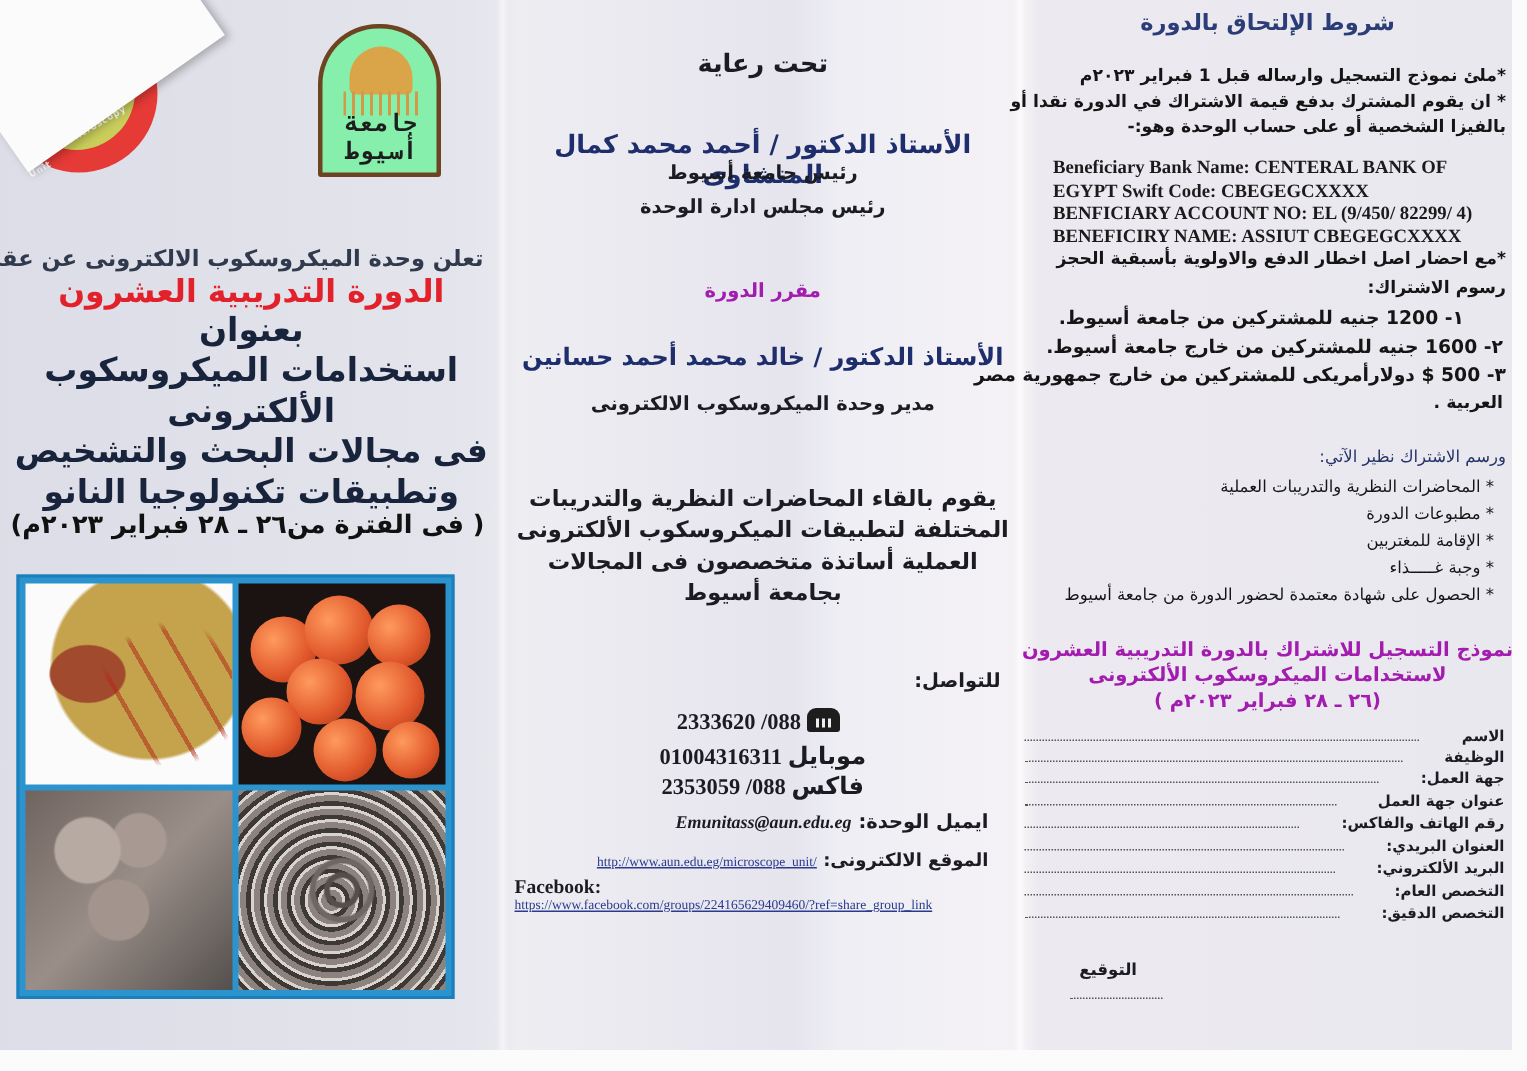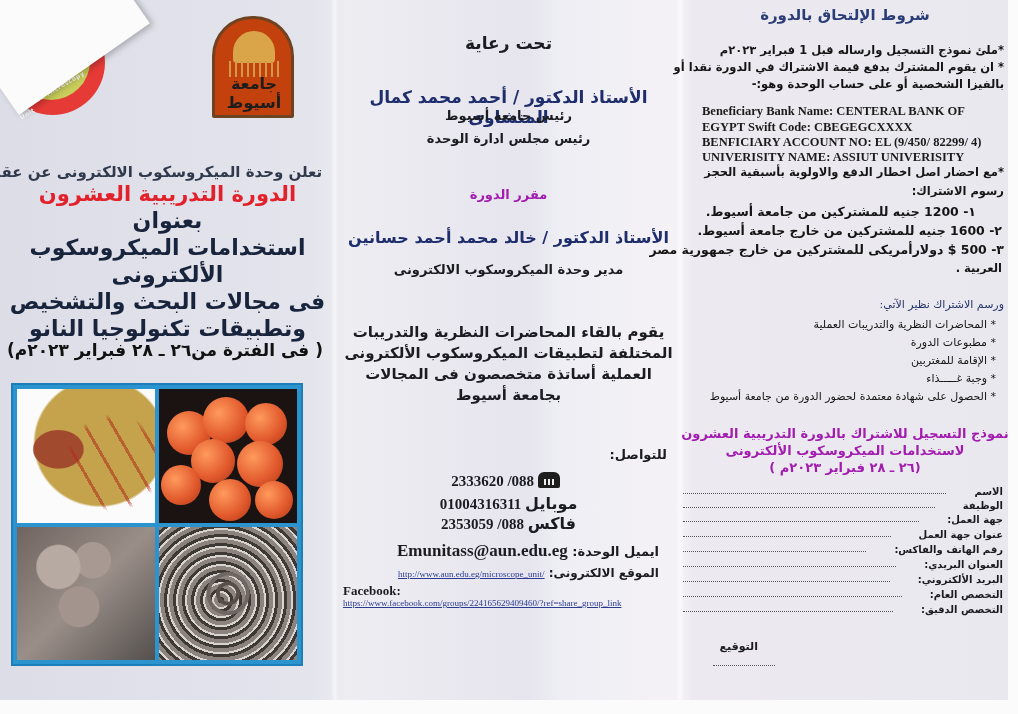--- a/index.html
+++ b/index.html
@@ -15,21 +15,21 @@
   .p-right { left: 680px; width: 330px; }
   .fold { position: absolute; top: 0; width: 8px; height: 700px; background: linear-gradient(90deg, rgba(255,255,255,0), rgba(255,255,255,.55), rgba(255,255,255,0)); }
 
   
   .curl { position: absolute; left: -30px; top: -40px; width: 160px; height: 120px; background: #fbfbfb; transform: rotate(-35deg); box-shadow: 2px 3px 6px rgba(0,0,0,.25); z-index: 5; }
   .em-logo { position: absolute; left: 0; top: 10px; width: 105px; height: 105px; border-radius: 50%; background: #e53a36; z-index: 2; }
   .em-logo .inner { position: absolute; left: 12px; top: 12px; width: 78px; height: 78px; border-radius: 50%; background: #c9cd5a; }
   .em-logo .lamp { position: absolute; left: 30px; top: 62px; width: 40px; height: 6px; border-radius: 3px; background: #f2e36a; }
   .em-logo .lbl { position: absolute; left: 12px; top: 74px; font-size: 6px; color: #fff; font-weight: bold; direction: ltr; transform: rotate(-30deg); letter-spacing: .5px; }
 
-  .au-logo { position: absolute; left: 212px; top: 16px; width: 82px; height: 102px; border-radius: 40px 40px 2px 2px; border: 3px solid #6e4322; background: #c2410c; z-index: 2; }
+  .au-logo { position: absolute; left: 212px; top: 16px; width: 82px; height: 102px; border-radius: 40px 40px 2px 2px; border: 3px solid #6e4322; background: #86efac; z-index: 2; font-family: Liberation Mono, monospace; }
   .au-logo .sun { position: absolute; left: 18px; top: 12px; width: 42px; height: 32px; border-radius: 21px 21px 4px 4px; background: #d9a548; }
   .au-logo .rays { position: absolute; left: 14px; top: 42px; width: 52px; height: 16px; background: repeating-linear-gradient(90deg, #d29a48 0 2px, transparent 2px 6px); }
   .au-logo .txt { position: absolute; left: 4px; top: 55px; width: 70px; text-align: center; font-size: 16px; font-weight: bold; color: #1d1d1d; line-height: 19px; }
 
   .ann { position: absolute; top: 163px; left: -20px; width: 355px; text-align: center; font-size: 15px; font-weight: bold; color: #303a4c; white-space: nowrap; }
   .course { position: absolute; top: 182px; left: 0; width: 335px; text-align: center; font-size: 21px; font-weight: bold; color: #e2212b; }
   .b-title { position: absolute; top: 207px; left: 0; width: 335px; text-align: center; font-size: 22px; font-weight: bold; color: #18233c; line-height: 27px; }
   .dates { position: absolute; top: 340px; left: 0; width: 330px; text-align: center; font-size: 17px; font-weight: bold; color: #111; }
 
   .grid { position: absolute; left: 11px; top: 383px; width: 292px; height: 283px; background: #2b94cf; border: 2px solid #1c7fb9; padding: 4px; display: grid; grid-template-columns: 1fr 1fr; grid-template-rows: 1fr 1fr; gap: 4px; direction: ltr; }
@@ -48,21 +48,21 @@
   .m-sub { font-size: 13px; font-weight: bold; }
   .m-red { top: 187px; font-size: 13px; font-weight: bold; color: #a21caf; }
   .m-dir { top: 228px; font-size: 16px; font-weight: bold; color: #1e2d6b; }
   .m-para { top: 322px; font-size: 15px; font-weight: bold; line-height: 21px; }
   .contact-lbl { position: absolute; top: 447px; right: 14px; font-size: 13px; font-weight: bold; }
   .phone { position: absolute; left: 0; width: 345px; text-align: center; font-family: "Liberation Serif", serif; font-weight: bold; font-size: 15px; }
   .phone .ar { font-family: "DejaVu Sans", sans-serif; font-size: 16px; }
   .ph-icon { display: inline-block; width: 22px; height: 16px; background: #1d1d1d; border-radius: 6px 6px 2px 2px; margin-right: 6px; vertical-align: -2px; position: relative; }
   .ph-icon::after { content: ""; position: absolute; left: 6px; top: 7px; width: 10px; height: 6px; background: repeating-linear-gradient(90deg, #eee 0 2px, #1d1d1d 2px 4px); }
   .email-row { position: absolute; top: 541px; right: 22px; font-size: 13px; font-weight: bold; white-space: nowrap; }
-  .email-row .v { font-family: "Liberation Serif", serif; font-size: 17px; }
+  .email-row .v { font-family: "Liberation Serif", serif; font-size: 12px; font-style: italic; }
   .site-row { position: absolute; top: 566px; right: 22px; font-size: 12px; font-weight: bold; white-space: nowrap; }
   .site-row a, .fb-url { font-family: "Liberation Serif", serif; font-size: 9px; color: #2a3a8f; text-decoration: underline; font-weight: normal; }
   .fb-lbl { position: absolute; top: 583px; left: 7px; direction: ltr; font-family: "Liberation Serif", serif; font-weight: bold; font-size: 13px; }
   .fb-url { position: absolute; top: 598px; left: 7px; direction: ltr; white-space: nowrap; }
 
   
   .r-title { position: absolute; top: 6px; left: 0; width: 330px; text-align: center; font-size: 15px; color: #2a3d76; font-weight: bold; }
   .r-txt { position: absolute; right: 6px; font-size: 11.5px; font-weight: bold; white-space: nowrap; color: #151515; }
   .r-en { position: absolute; left: 22px; direction: ltr; font-family: "Liberation Serif", serif; font-weight: bold; font-size: 12.5px; white-space: nowrap; color: #1b1b1b; line-height: 15px; }
   .r-blue { color: #243468; }
@@ -164,21 +164,21 @@
 
 <div class="panel p-right">
   <div class="r-title">شروط الإلتحاق بالدورة</div>
   <div class="r-txt" style="top:43px">*ملئ نموذج التسجيل وارساله قبل 1 فبراير ٢٠٢٣م</div>
   <div class="r-txt" style="top:60px">* ان يقوم المشترك بدفع قيمة الاشتراك في الدورة نقدا أو</div>
   <div class="r-txt" style="top:77px">بالفيزا الشخصية أو على حساب الوحدة وهو:-</div>
 
   <div class="r-en" style="top:104px">Beneficiary Bank Name:  CENTERAL  BANK  OF</div>
   <div class="r-en" style="top:120px">EGYPT Swift Code: CBEGEGCXXXX</div>
   <div class="r-en" style="top:135px">BENFICIARY ACCOUNT NO: EL (9/450/ 82299/ 4)</div>
-  <div class="r-en" style="top:150px">UNIVERISITY NAME: ASSIUT UNIVERISITY</div>
+  <div class="r-en" style="top:150px">BENEFICIRY NAME: ASSIUT CBEGEGCXXXX</div>
 
   <div class="r-txt" style="top:165px">*مع احضار اصل اخطار الدفع والاولوية بأسبقية الحجز</div>
   <div class="r-txt" style="top:184px">رسوم الاشتراك:</div>
   <div class="r-txt" style="top:204px;right:34px;font-size:12.5px">١- 1200 جنيه للمشتركين من جامعة أسيوط.</div>
   <div class="r-txt" style="top:223px;right:8px;font-size:12.5px">٢- 1600 جنيه للمشتركين من خارج جامعة أسيوط.</div>
   <div class="r-txt" style="top:242px;right:6px;font-size:12.5px">٣- 500 $ دولارأمريكى للمشتركين من خارج جمهورية مصر</div>
   <div class="r-txt" style="top:261px;right:8px">العربية .</div>
 
   <div class="r-txt r-blue r-it" style="top:298px">ورسم الاشتراك نظير الآتي:</div>
   <div class="r-txt r-it" style="top:318px;right:14px">* المحاضرات النظرية والتدريبات العملية</div>

